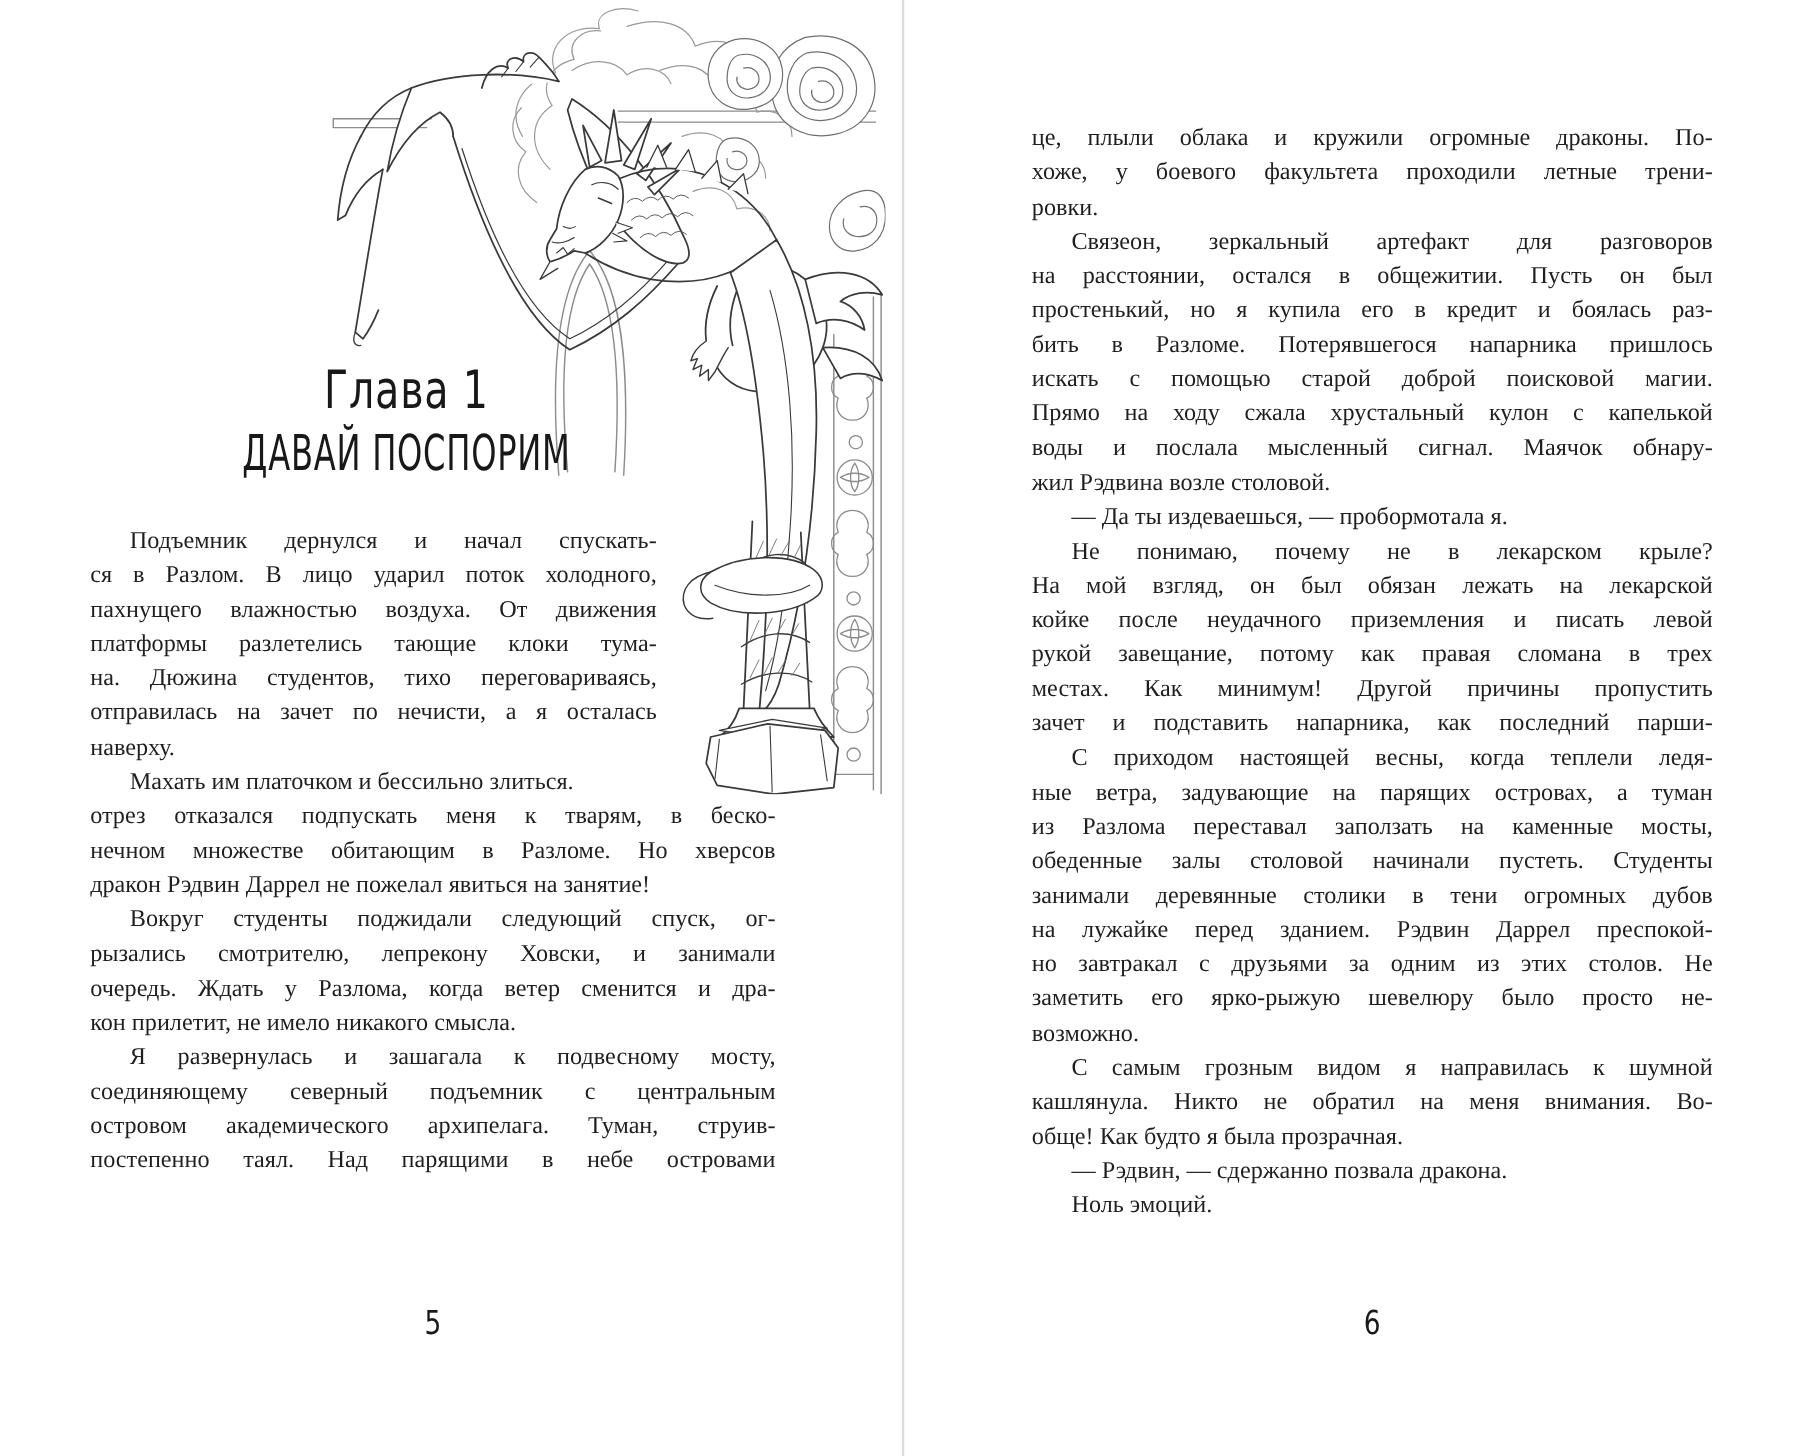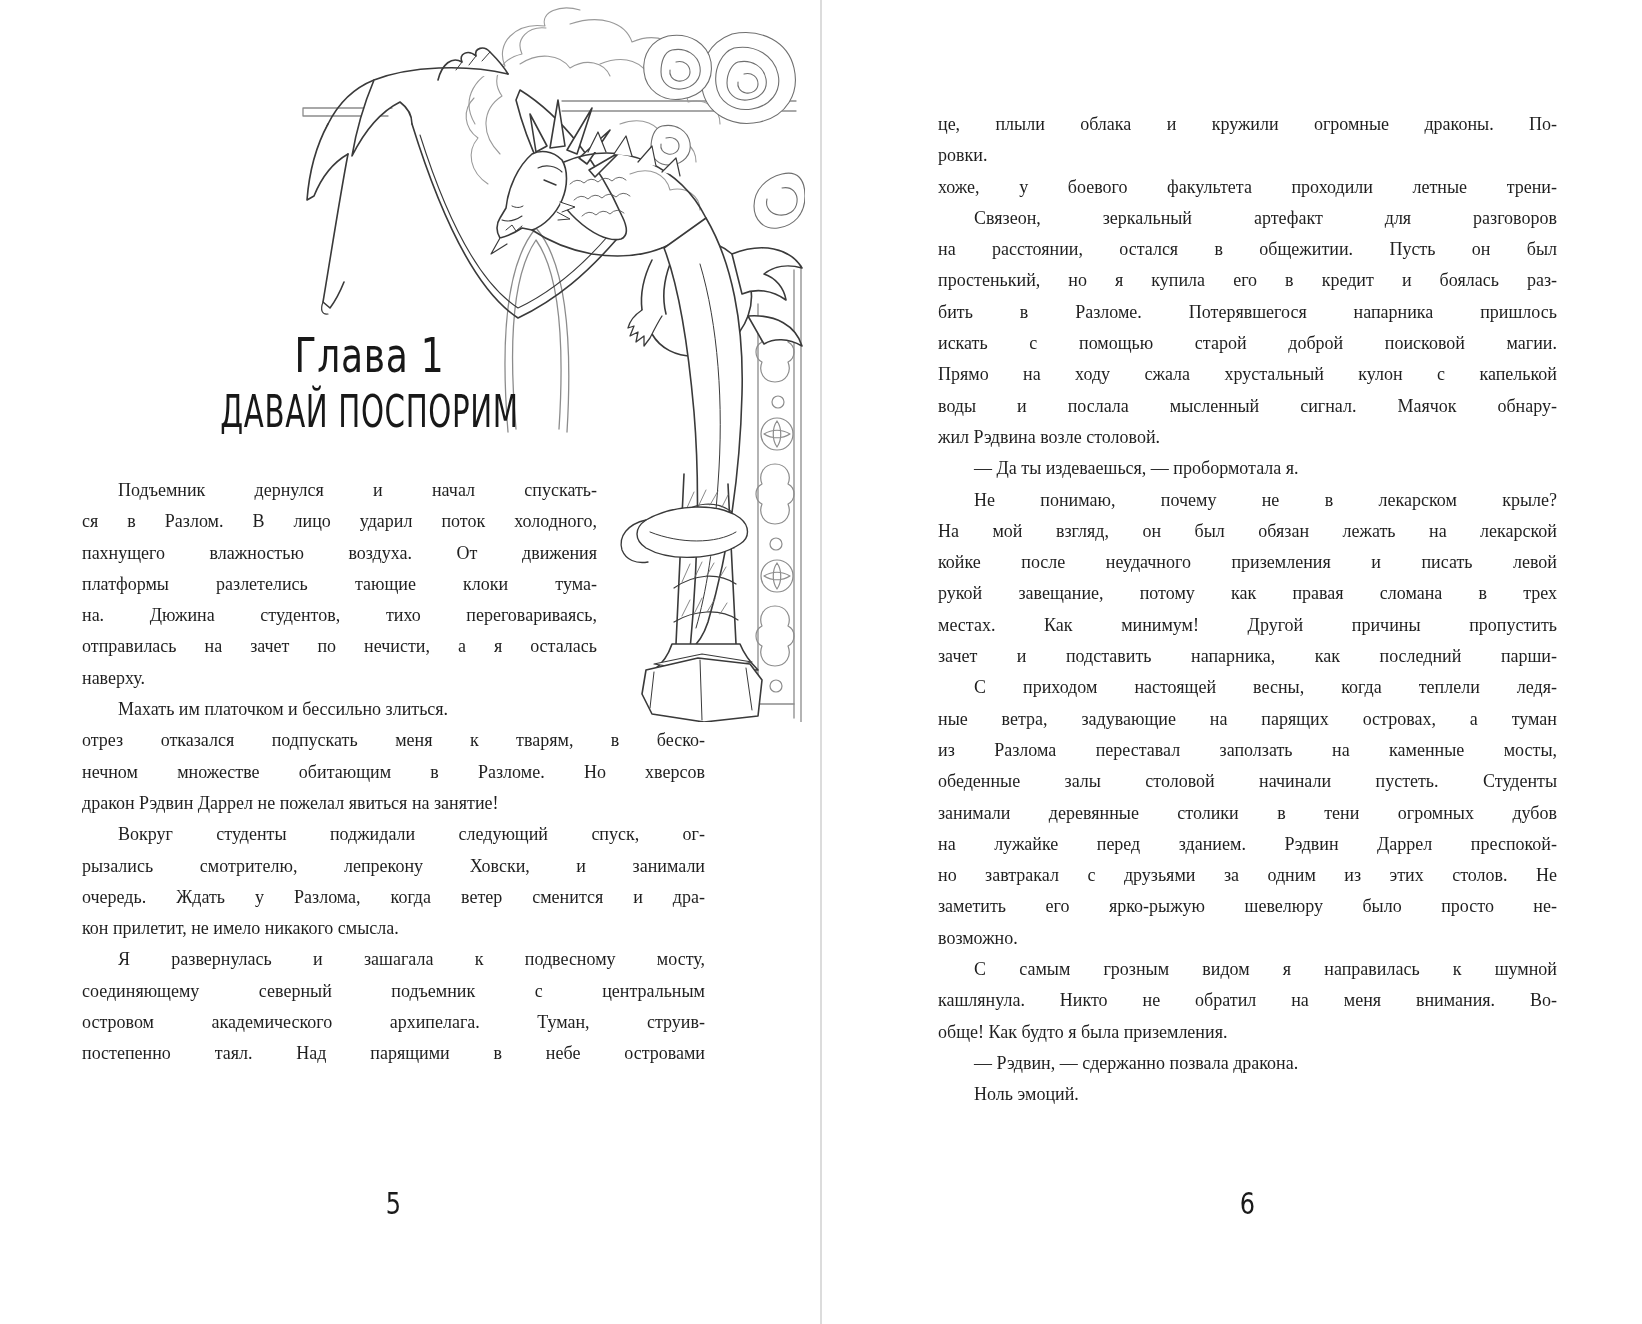--- a/index.html
+++ b/index.html
@@ -15,21 +15,21 @@
     font-family:"DejaVu Sans", sans-serif;font-size:48px;line-height:48px;
     transform:scaleX(.75);transform-origin:50% 50%;letter-spacing:1px;color:#181818;
   }
   .ch-title{
     position:absolute;left:82px;top:389px;width:575px;text-align:center;
     font-family:"DejaVu Sans", sans-serif;font-size:45px;line-height:45px;
     transform:scaleX(.65);transform-origin:50% 50%;letter-spacing:1px;color:#181818;
   }
 
   
-  .body-text{position:absolute;font-size:18px;line-height:31.3px;}
+  .body-text{position:absolute;font-size:22px;line-height:31.3px;}
   #left-body{left:82px;top:475px;width:623px;}
   #right-body{left:938px;top:109px;width:619px;}
   .line{height:31.3px;text-align:justify;text-align-last:left;}
   .line.j{text-align-last:justify;}
   .line.ind{text-indent:36px;}
   .para.narrow .line{margin-right:108px;}
 
   
   .pagenum{
     position:absolute;top:1189px;text-align:center;
@@ -213,22 +213,22 @@
         </div>
       </div>
 
     <div id="pagenum-left" class="pagenum">5</div>
   </div>
 
   <div>
     <div id="right-body" class="body-text">
         <div class="para">
           <div class="line j">це, плыли облака и кружили огромные драконы. По-</div>
+          <div class="line j">хоже, у боевого факультета проходили летные трени-</div>
           <div class="line">ровки.</div>
-          <div class="line j">хоже, у боевого факультета проходили летные трени-</div>
         </div>
         <div class="para">
           <div class="line j ind">Связеон, зеркальный артефакт для разговоров</div>
           <div class="line j">на расстоянии, остался в общежитии. Пусть он был</div>
           <div class="line j">простенький, но я купила его в кредит и боялась раз-</div>
           <div class="line j">бить в Разломе. Потерявшегося напарника пришлось</div>
           <div class="line j">искать с помощью старой доброй поисковой магии.</div>
           <div class="line j">Прямо на ходу сжала хрустальный кулон с капелькой</div>
           <div class="line j">воды и послала мысленный сигнал. Маячок обнару-</div>
           <div class="line">жил Рэдвина возле столовой.</div>
@@ -251,21 +251,21 @@
           <div class="line j">обеденные залы столовой начинали пустеть. Студенты</div>
           <div class="line j">занимали деревянные столики в тени огромных дубов</div>
           <div class="line j">на лужайке перед зданием. Рэдвин Даррел преспокой-</div>
           <div class="line j">но завтракал с друзьями за одним из этих столов. Не</div>
           <div class="line j">заметить его ярко-рыжую шевелюру было просто не-</div>
           <div class="line">возможно.</div>
         </div>
         <div class="para">
           <div class="line j ind">С самым грозным видом я направилась к шумной</div>
           <div class="line j">кашлянула. Никто не обратил на меня внимания. Во-</div>
-          <div class="line">обще! Как будто я была приземления.</div>
+          <div class="line">обще! Как будто я была прозрачная.</div>
         </div>
         <div class="para">
           <div class="line ind">— Рэдвин, — сдержанно позвала дракона.</div>
         </div>
         <div class="para">
           <div class="line ind">Ноль эмоций.</div>
         </div>
       </div>
     <div id="pagenum-right" class="pagenum">6</div>
   </div>

